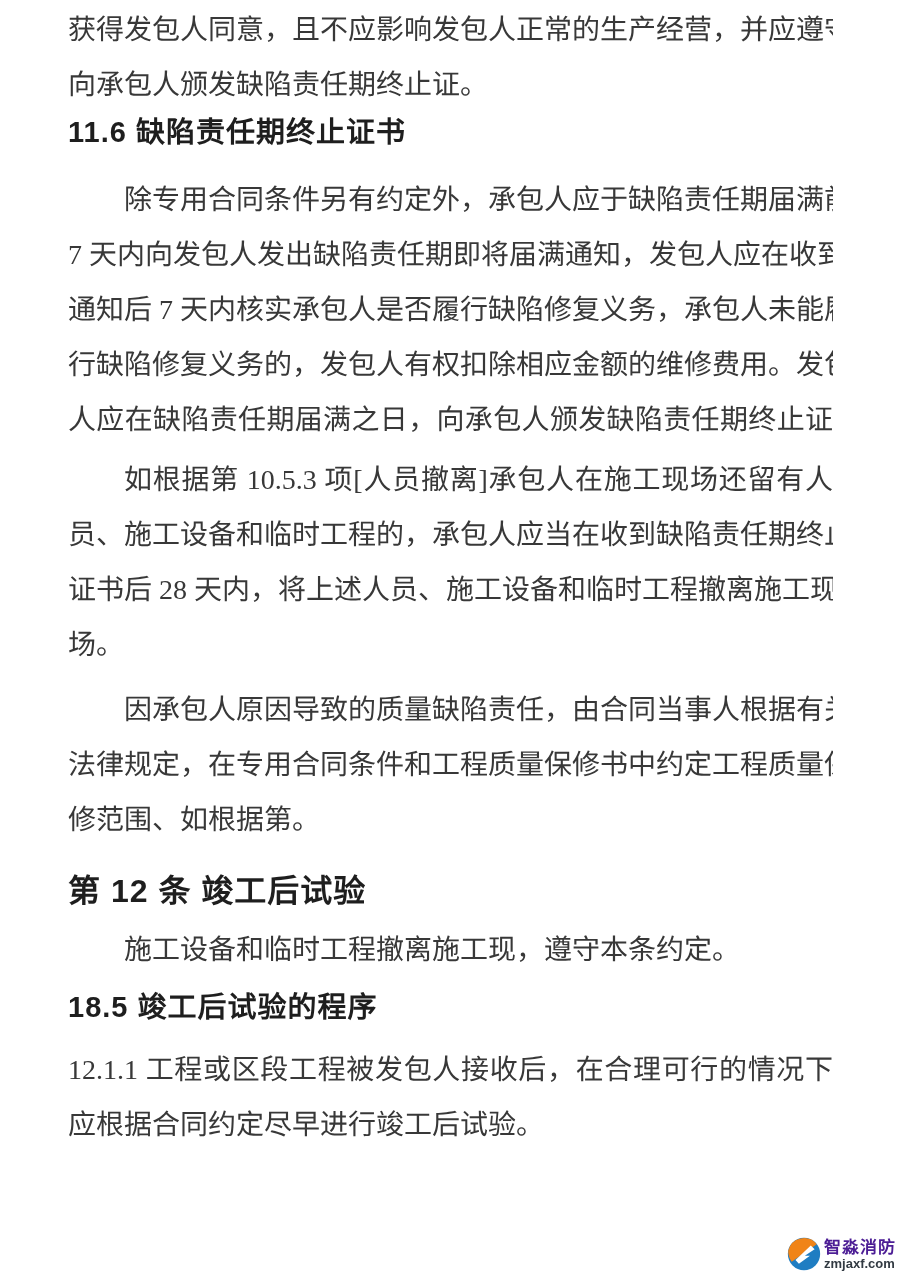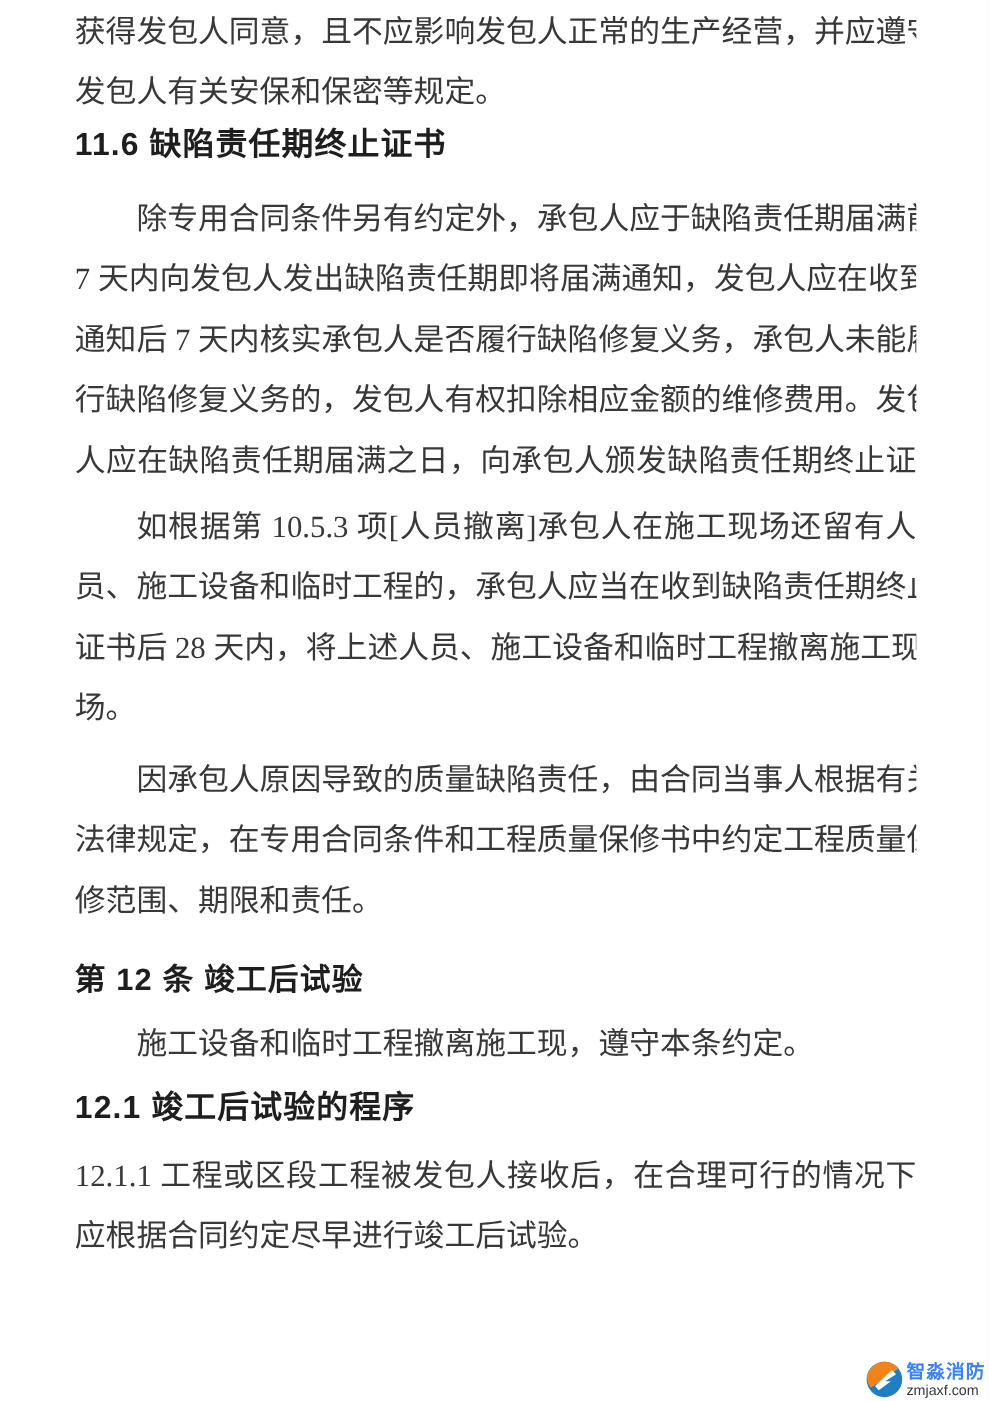--- a/index.html
+++ b/index.html
@@ -30,21 +30,21 @@
   
   .h2 {
     height:40px; line-height:40px;
     font-size:29px; font-weight:bold;
     color:#1e1e1e;
     letter-spacing:1px;
     font-family:"Liberation Sans","DejaVu Sans",sans-serif;
   }
   .h1 {
     height:48px; line-height:48px;
-    font-size:28px; font-weight:bold;
+    font-size:32px; font-weight:bold;
     color:#1e1e1e;
     letter-spacing:1px;
     font-family:"Liberation Sans","DejaVu Sans",sans-serif;
   }
   
   .doc > :nth-child(3)  { margin-top:20px; }
   .doc > :nth-child(4)  { margin-top:5px;  }
   .doc > :nth-child(5)  { margin-top:10px; }
   .doc > :nth-child(6)  { margin-top:20px; }
   .doc > :nth-child(7)  { margin-top:7px;  }
@@ -58,66 +58,66 @@
     display:flex;
     align-items:center;
     gap:3px;
     font-family:"Liberation Sans","DejaVu Sans",sans-serif;
   }
   .wm-icon { width:34px; height:34px; display:block; }
   .wm-icon svg { width:34px; height:34px; display:block; }
   .wm-text { display:flex; flex-direction:column; justify-content:center; }
   .wm-name {
     font-size:17px; font-weight:bold;
-    color:#3b82f6;
+    color:#4c1d95;
     letter-spacing:1px;
     line-height:19px;
     white-space:nowrap;
   }
   .wm-url {
-    font-size:13px; font-weight:normal;
+    font-size:13px; font-weight:bold;
     color:#323a42;
     line-height:14px;
     white-space:nowrap;
   }
 </style>
 </head>
 <body>
 
 <div class="page">
 
   <main class="doc">
       <div class="para">
         <div class="line">获得发包人同意，且不应影响发包人正常的生产经营，并应遵守</div>
-        <div class="line last">发包人有关安保和保密等规定。</div>
+        <div class="line last">向承包人颁发缺陷责任期终止证。</div>
       </div>
       <div class="h2">11.6 缺陷责任期终止证书</div>
       <div class="para">
         <div class="line indent">除专用合同条件另有约定外，承包人应于缺陷责任期届满前</div>
         <div class="line">7 天内向发包人发出缺陷责任期即将届满通知，发包人应在收到</div>
         <div class="line">通知后 7 天内核实承包人是否履行缺陷修复义务，承包人未能履</div>
         <div class="line">行缺陷修复义务的，发包人有权扣除相应金额的维修费用。发包</div>
         <div class="line">人应在缺陷责任期届满之日，向承包人颁发缺陷责任期终止证</div>
       </div>
       <div class="para">
         <div class="line indent">如根据第 10.5.3 项[人员撤离]承包人在施工现场还留有人</div>
         <div class="line">员、施工设备和临时工程的，承包人应当在收到缺陷责任期终止</div>
         <div class="line">证书后 28 天内，将上述人员、施工设备和临时工程撤离施工现</div>
         <div class="line last">场。</div>
       </div>
       <div class="para">
         <div class="line indent">因承包人原因导致的质量缺陷责任，由合同当事人根据有关</div>
         <div class="line">法律规定，在专用合同条件和工程质量保修书中约定工程质量保</div>
-        <div class="line last">修范围、期限和责任。</div>
+        <div class="line last">修范围、如根据第。</div>
       </div>
       <div class="h1">第 12 条 竣工后试验</div>
       <div class="para">
         <div class="line last indent">施工设备和临时工程撤离施工现，遵守本条约定。</div>
       </div>
-      <div class="h2">12.1 竣工后试验的程序</div>
+      <div class="h2">18.5 竣工后试验的程序</div>
       <div class="para">
         <div class="line">12.1.1 工程或区段工程被发包人接收后，在合理可行的情况下</div>
         <div class="line last">应根据合同约定尽早进行竣工后试验。</div>
       </div>
     </main>
 
   <div class="watermark">
     <span class="wm-icon">
       <svg viewBox="0 0 40 40" xmlns="http://www.w3.org/2000/svg">
         <circle cx="20" cy="20" r="19" fill="#1f7dc2"></circle>

